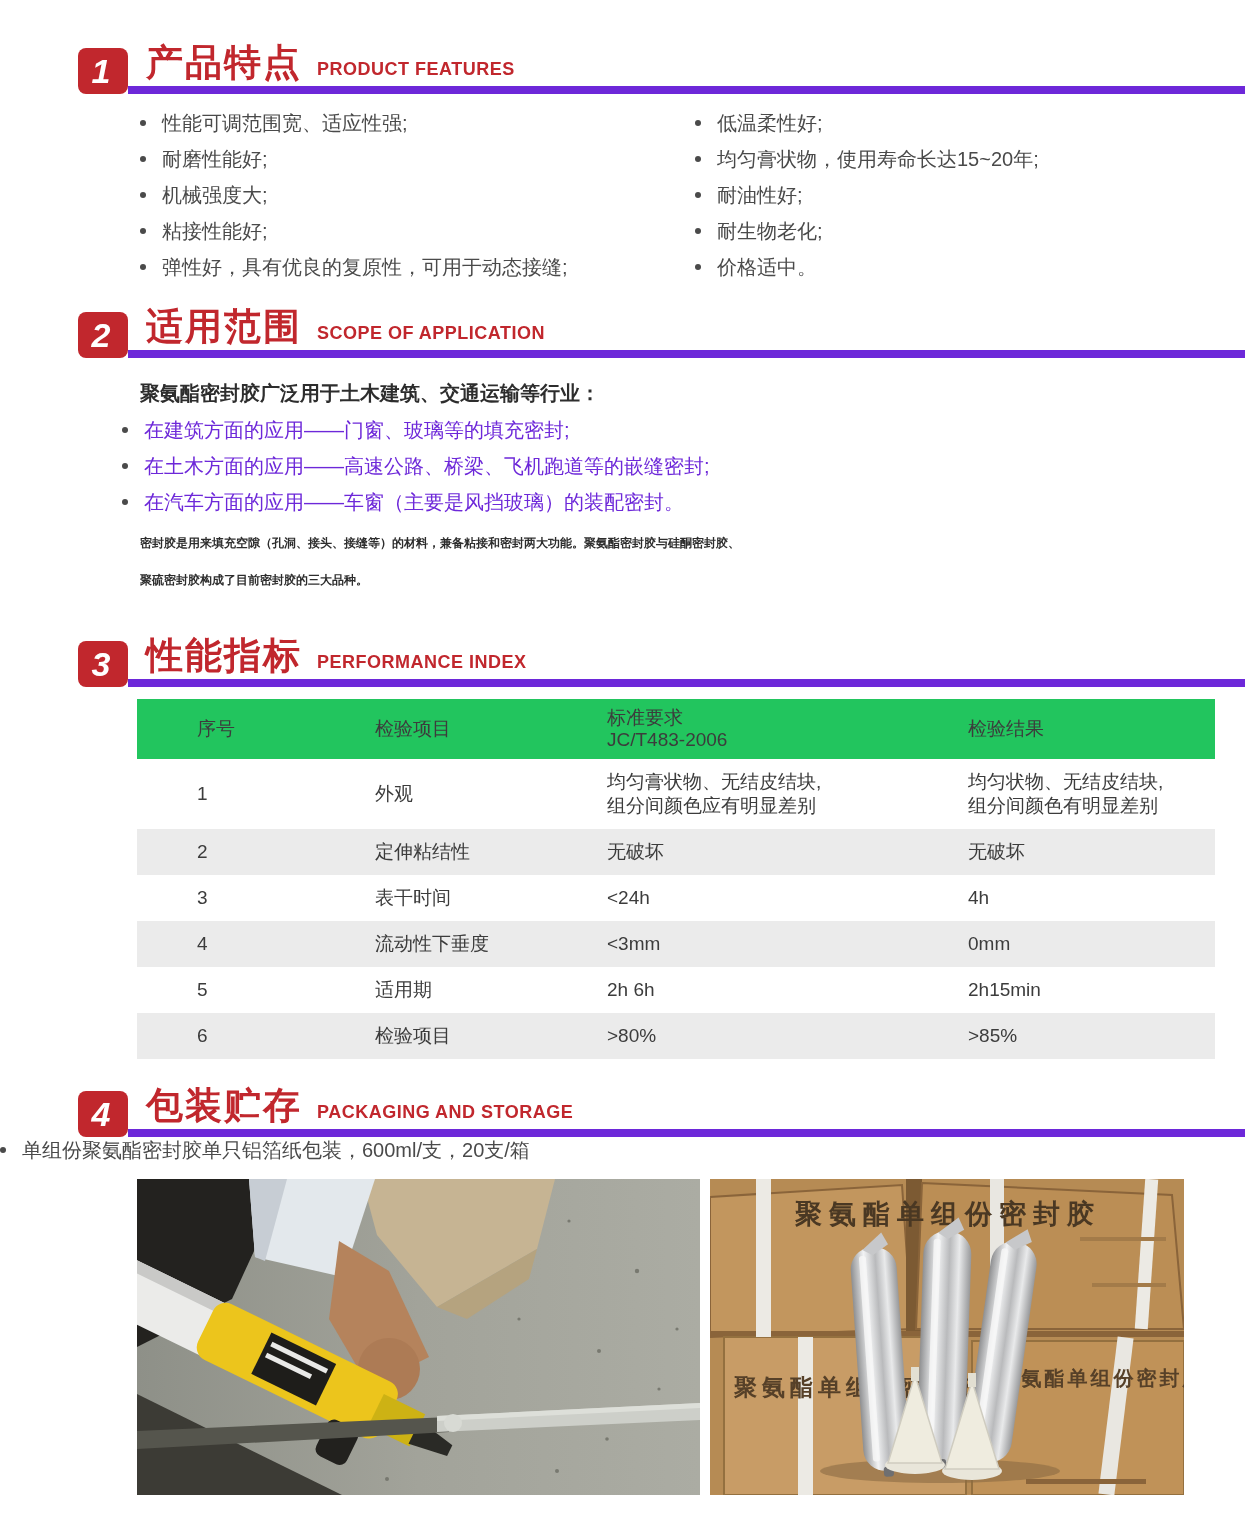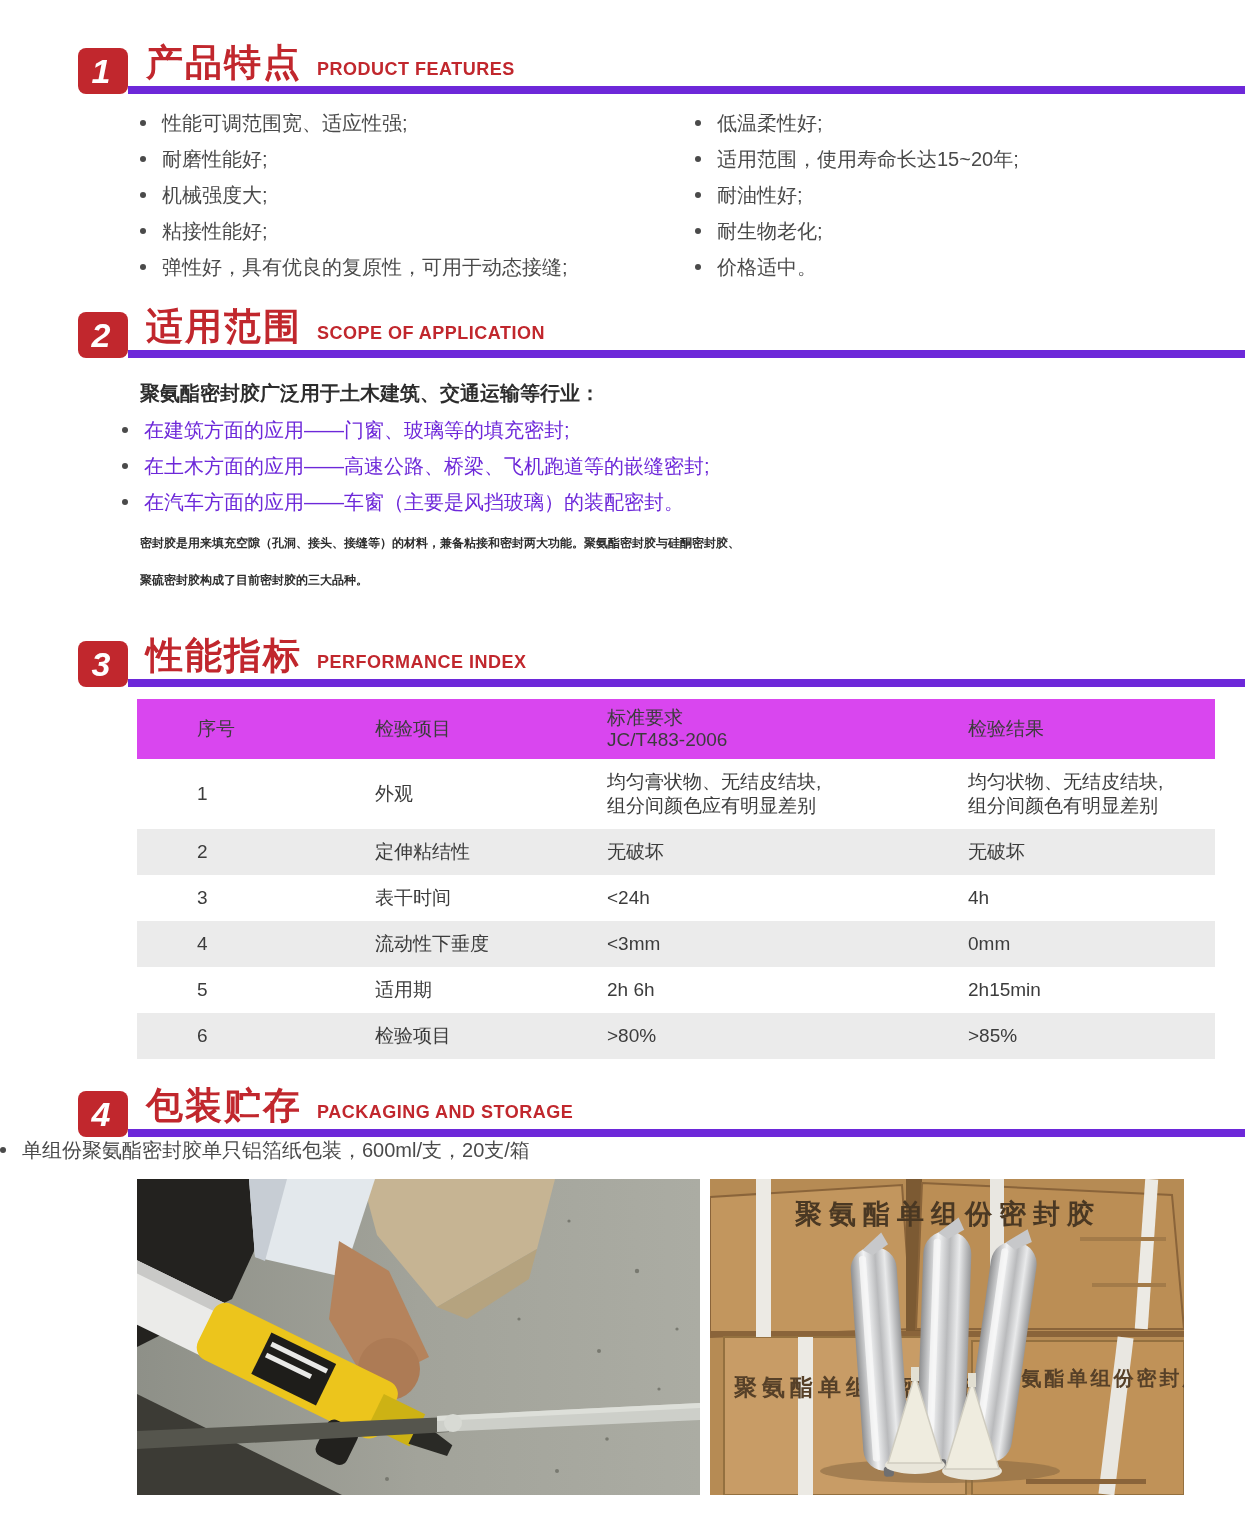--- a/index.html
+++ b/index.html
@@ -32,21 +32,21 @@
   .scope-note { font-weight:bold; color:#2d2d2d; font-size:12px; line-height:37px; margin-top:8px; white-space:pre-line; }
 
   
   .sec-perf { margin-top:38px; }
   table.perf { border-collapse:collapse; table-layout:fixed; width:1078px; margin:12px 0 0 137px; }
   table.perf col.c1 { width:238px; } table.perf col.c2 { width:232px; }
   table.perf col.c3 { width:361px; } table.perf col.c4 { width:247px; }
   table.perf th, table.perf td { text-align:left; font-weight:normal; font-size:19px; color:#3c3c3c; padding:11px 8px 11px 0; vertical-align:middle; line-height:24px; }
   table.perf th { line-height:22px; padding-top:8px; padding-bottom:8px; }
   table.perf th:first-child, table.perf td:first-child { padding-left:60px; }
-  table.perf thead tr { background:#d946ef; }
+  table.perf thead tr { background:#22c55e; }
   table.perf tbody tr:nth-child(even) { background:#ebebeb; }
   .pre { white-space:pre-line; }
   .std2 { display:block; }
 
   
   .sec-pack { margin-top:28px; }
   .pack-bullet { margin:12px 0 0 140px; }
   .photos { display:flex; margin:16px 0 0 137px; }
   .photo { flex-shrink:0; }
   .photo svg { display:block; }
@@ -91,21 +91,21 @@
             <span>弹性好，具有优良的复原性，可用于动态接缝;</span>
           </li>
       </ul>
       <ul class="bullets">
         <li>
             <span class="dot"></span>
             <span>低温柔性好;</span>
           </li>
         <li>
             <span class="dot"></span>
-            <span>适用范围，使用寿命长达15~20年;</span>
+            <span>均匀膏状物，使用寿命长达15~20年;</span>
           </li>
         <li>
             <span class="dot"></span>
             <span>耐油性好;</span>
           </li>
         <li>
             <span class="dot"></span>
             <span>耐生物老化;</span>
           </li>
         <li>

